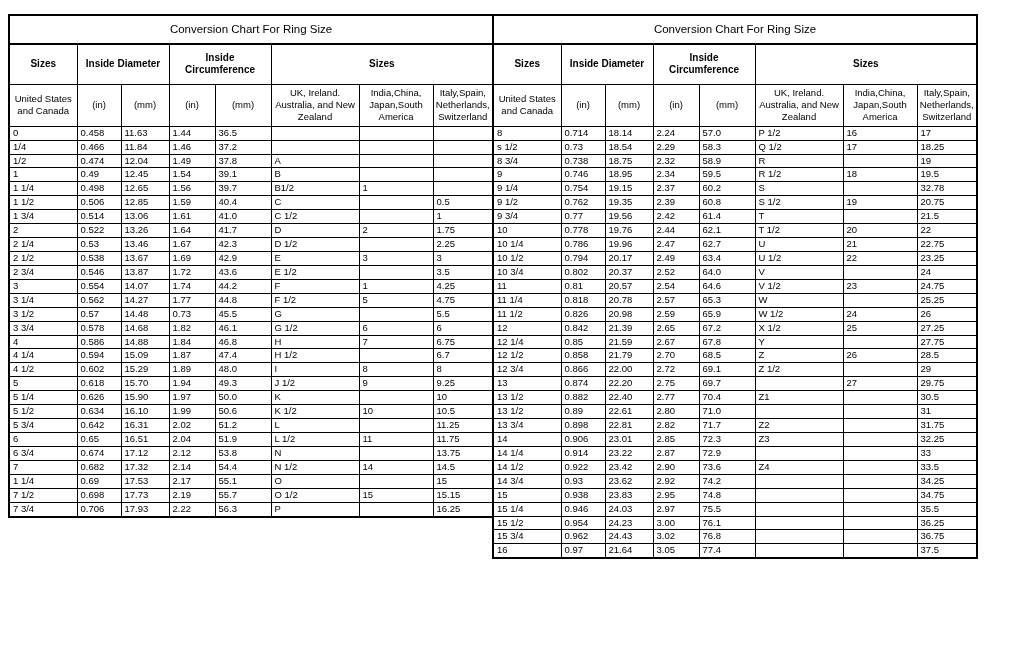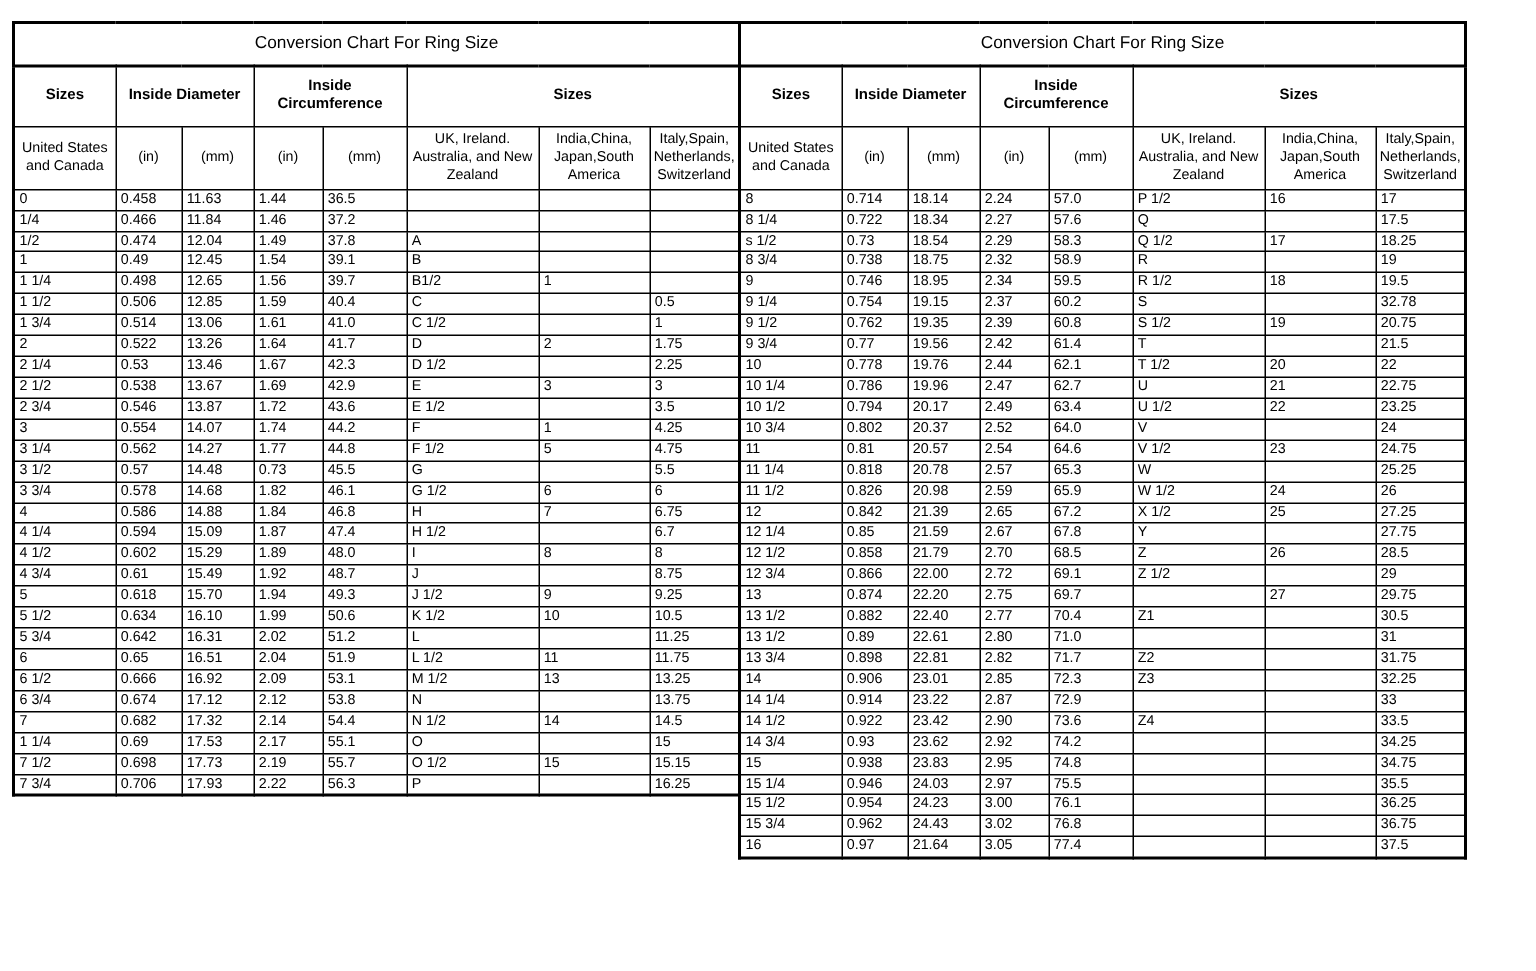--- a/index.html
+++ b/index.html
@@ -292,40 +292,40 @@
             <td class="num">4 1/2</td>
             <td class="num">0.602</td>
             <td class="num">15.29</td>
             <td class="num">1.89</td>
             <td class="num">48.0</td>
             <td class="num">I</td>
             <td class="num">8</td>
             <td class="num">8</td>
           </tr>
           <tr>
-            <td class="num">4 3/4</td>
-            <td class="num">0.61</td>
-            <td class="num">15.49</td>
-            <td class="num">1.92</td>
-            <td class="num">48.7</td>
-            <td class="num">J</td>
-            <td class="num"></td>
-            <td class="num">8.75</td>
-          </tr>
-          <tr>
             <td class="num">5</td>
             <td class="num">0.618</td>
             <td class="num">15.70</td>
             <td class="num">1.94</td>
             <td class="num">49.3</td>
             <td class="num">J 1/2</td>
             <td class="num">9</td>
             <td class="num">9.25</td>
           </tr>
           <tr>
+            <td class="num">5 1/4</td>
+            <td class="num">0.626</td>
+            <td class="num">15.90</td>
+            <td class="num">1.97</td>
+            <td class="num">50.0</td>
+            <td class="num">K</td>
+            <td class="num"></td>
+            <td class="num">10</td>
+          </tr>
+          <tr>
             <td class="num">5 1/2</td>
             <td class="num">0.634</td>
             <td class="num">16.10</td>
             <td class="num">1.99</td>
             <td class="num">50.6</td>
             <td class="num">K 1/2</td>
             <td class="num">10</td>
             <td class="num">10.5</td>
           </tr>
           <tr>
@@ -340,30 +340,20 @@
           </tr>
           <tr>
             <td class="num">6</td>
             <td class="num">0.65</td>
             <td class="num">16.51</td>
             <td class="num">2.04</td>
             <td class="num">51.9</td>
             <td class="num">L 1/2</td>
             <td class="num">11</td>
             <td class="num">11.75</td>
-          </tr>
-          <tr>
-            <td class="num">6 1/2</td>
-            <td class="num">0.666</td>
-            <td class="num">16.92</td>
-            <td class="num">2.09</td>
-            <td class="num">53.1</td>
-            <td class="num">M 1/2</td>
-            <td class="num">13</td>
-            <td class="num">13.25</td>
           </tr>
           <tr>
             <td class="num">6 3/4</td>
             <td class="num">0.674</td>
             <td class="num">17.12</td>
             <td class="num">2.12</td>
             <td class="num">53.8</td>
             <td class="num">N</td>
             <td class="num"></td>
             <td class="num">13.75</td>
@@ -450,30 +440,20 @@
             <td class="num">8</td>
             <td class="num">0.714</td>
             <td class="num">18.14</td>
             <td class="num">2.24</td>
             <td class="num">57.0</td>
             <td class="num">P 1/2</td>
             <td class="num">16</td>
             <td class="num">17</td>
           </tr>
           <tr>
-            <td class="num">8 1/4</td>
-            <td class="num">0.722</td>
-            <td class="num">18.34</td>
-            <td class="num">2.27</td>
-            <td class="num">57.6</td>
-            <td class="num">Q</td>
-            <td class="num"></td>
-            <td class="num">17.5</td>
-          </tr>
-          <tr>
             <td class="num">s 1/2</td>
             <td class="num">0.73</td>
             <td class="num">18.54</td>
             <td class="num">2.29</td>
             <td class="num">58.3</td>
             <td class="num">Q 1/2</td>
             <td class="num">17</td>
             <td class="num">18.25</td>
           </tr>
           <tr>

